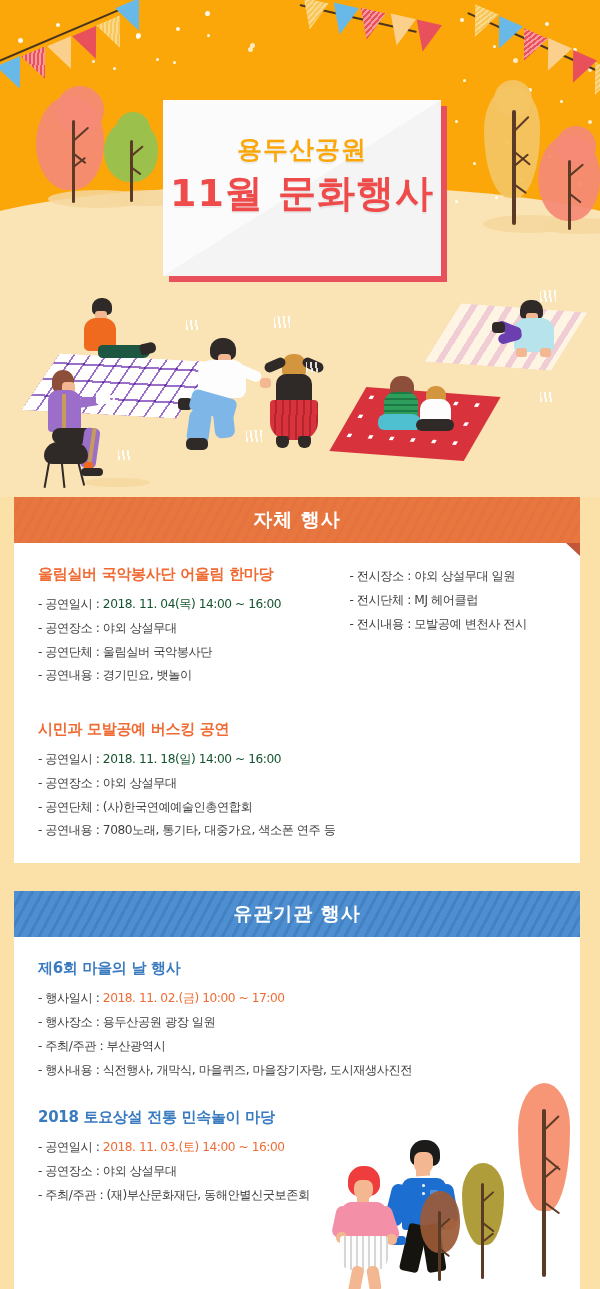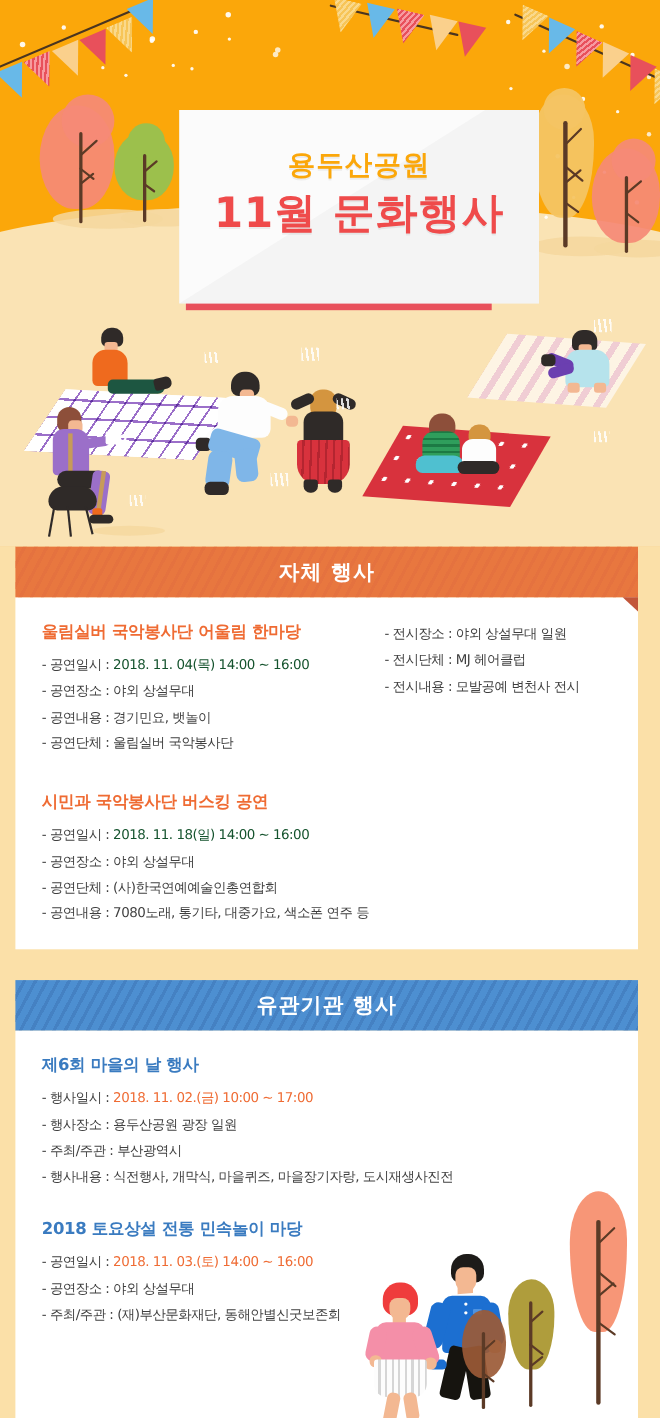--- a/index.html
+++ b/index.html
@@ -87,21 +87,21 @@
   .mat { position: absolute; }
 
   
   .title-wrap { position: absolute; left: 163px; top: 100px; width: 284px; height: 182px; }
   .title-frame {
     position: absolute; left: 6px; top: 6px;
     width: 278px; height: 176px; background: #e8505b;
   }
   .title-card {
     position: absolute; left: 0; top: 0;
-    width: 327px; height: 176px;
+    width: 278px; height: 176px;
     background: #f4f4f4;
     overflow: hidden;
   }
   .title-card::after {
     content: ""; position: absolute; left: 0; top: 0;
     width: 0; height: 0;
     border-top: 176px solid #fbfbfb;
     border-right: 278px solid transparent;
   }
   .title-inner { position: relative; z-index: 2; text-align: center; padding-top: 36px; }
@@ -407,28 +407,28 @@
     <span class="fold"></span>
   </div>
   <div class="sec-body">
     <div class="cols">
       <div class="col">
 
         <div class="ev">
           <div class="ev-title">울림실버 국악봉사단 어울림 한마당</div>
           <div class="ev-line"><span>- 공연일시 : </span><span class="ev-val">2018. 11. 04(목) 14:00 ~ 16:00</span></div>
           <div class="ev-line">- 공연장소 : 야외 상설무대</div>
+          <div class="ev-line">- 공연단체 : 울림실버 국악봉사단</div>
           <div class="ev-line">- 공연내용 : 경기민요, 뱃놀이</div>
-          <div class="ev-line">- 공연단체 : 울림실버 국악봉사단</div>
         </div>
 
         <div class="gap"></div>
 
         <div class="ev">
-          <div class="ev-title">시민과 국악봉사단 버스킹 공연</div>
+          <div class="ev-title">시민과 모발공예 버스킹 공연</div>
           <div class="ev-line"><span>- 공연일시 : </span><span class="ev-val">2018. 11. 18(일) 14:00 ~ 16:00</span></div>
           <div class="ev-line">- 공연장소 : 야외 상설무대</div>
           <div class="ev-line">- 공연단체 : (사)한국연예예술인총연합회</div>
           <div class="ev-line">- 공연내용 : 7080노래, 통기타, 대중가요, 색소폰 연주 등</div>
         </div>
 
       </div>
       <div class="col">
 
         <div class="ev">

